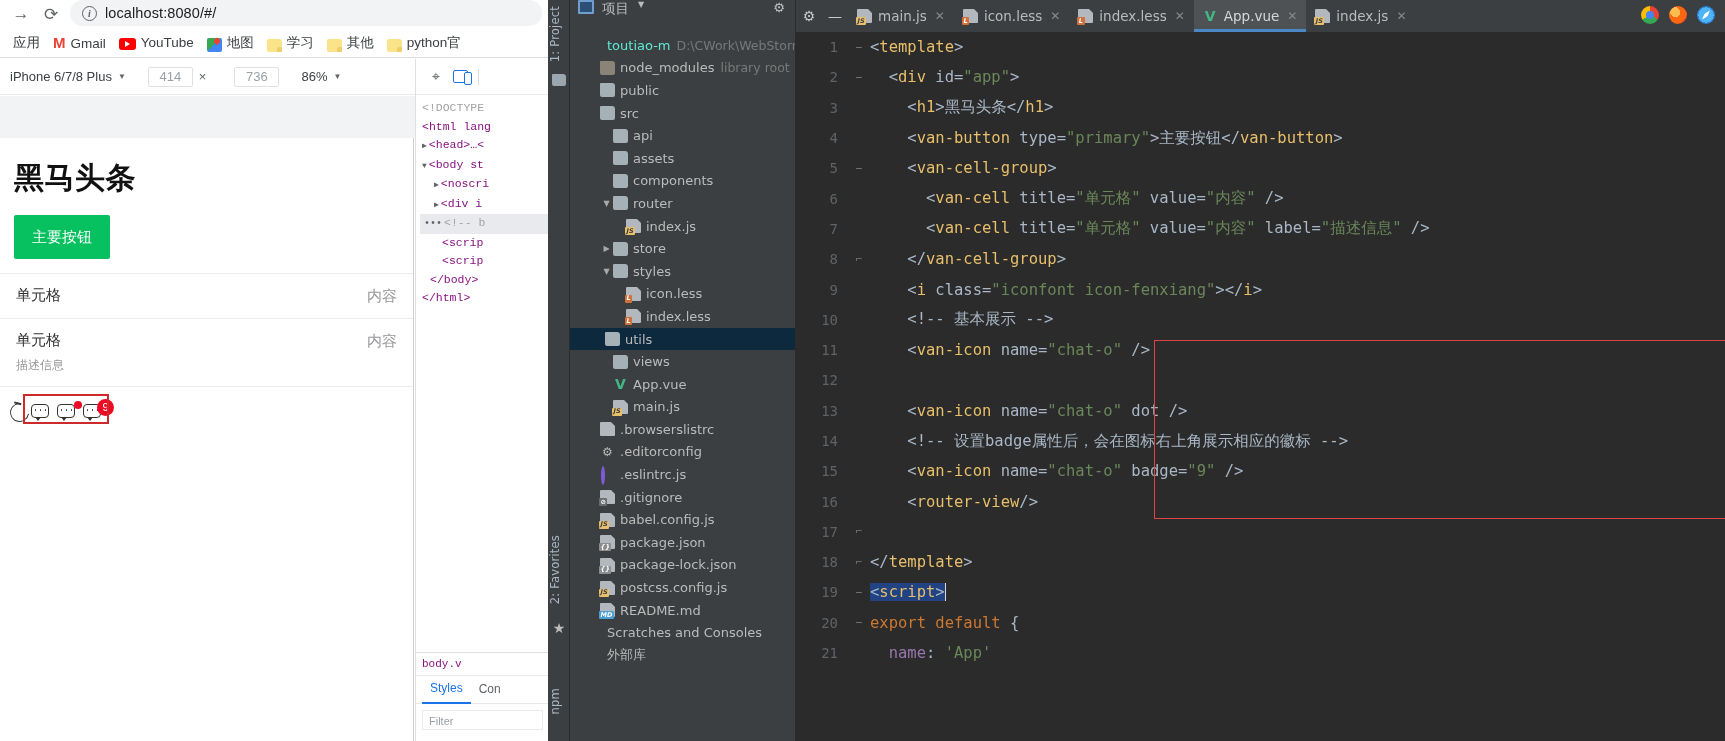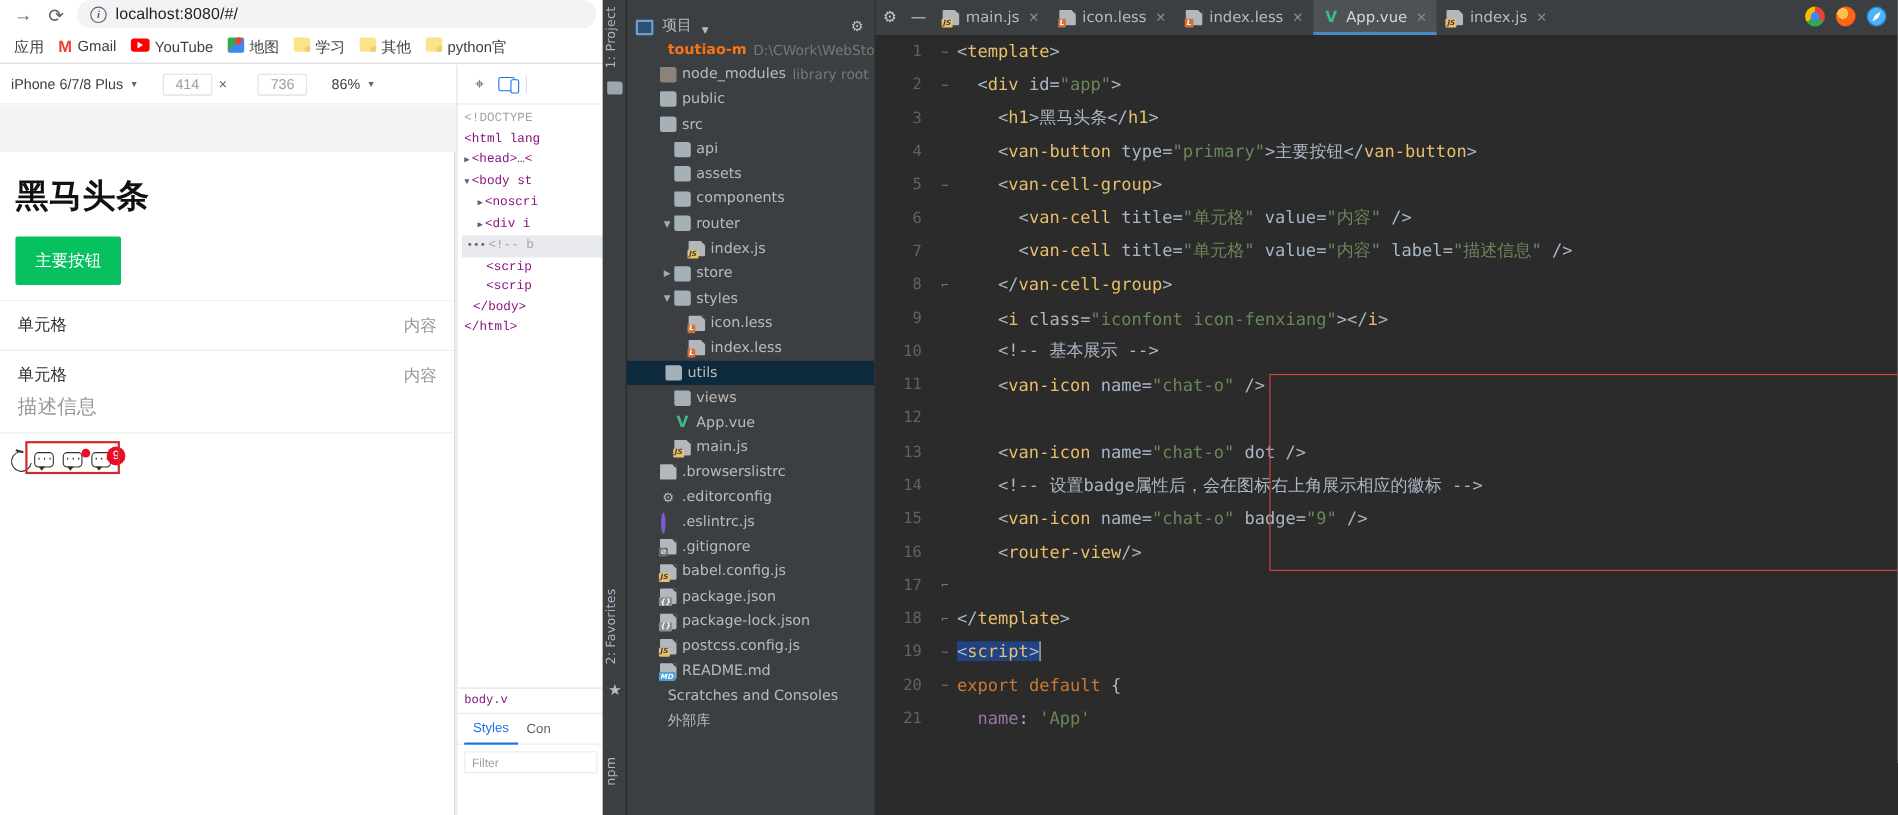--- a/index.html
+++ b/index.html
@@ -31,21 +31,21 @@
     color:#5f6368; font-size:10px; line-height:13px; text-align:center; margin-right:8px;
     font-family:"Liberation Serif", serif; font-style:italic; font-weight:bold;
   }
   .omnibox .url { font-size:14.5px; color:#202124; letter-spacing:0.1px; white-space:nowrap; }
 
   .bookmarks {
     position:absolute; left:0; top:28px; width:548px; height:30px;
     background:#ffffff; display:flex; align-items:center; padding-left:8px;
     border-bottom:1px solid #dadce0;
   }
-  .bm { display:flex; align-items:flex-start; margin-right:13px; font-size:13.5px; color:#3c4043; white-space:nowrap; }
+  .bm { display:flex; align-items:flex-end; margin-right:13px; font-size:13.5px; color:#3c4043; white-space:nowrap; }
   .bm .ic { margin-right:5px; display:inline-flex; align-items:center; }
   .folder-ic {
     width:15px; height:13px; background:#fbe38a; border-radius:1.5px 3px 2px 2px;
     position:relative; display:inline-block;
   }
   .folder-ic:after{
     content:""; position:absolute; right:0; bottom:0; width:5px; height:5px;
     background:#f0cf6a; border-radius:2px 0 1px 0;
   }
   .gmail-ic { font-weight:bold; color:#ea4335; font-size:15px; font-family:"Liberation Sans", sans-serif; }
@@ -82,21 +82,21 @@
   .van-button {
     margin:16px 0 0 14px; background:#07c160; color:#fff; border:none; border-radius:2px;
     height:44px; padding:0 18px; font-size:15px; display:inline-flex; align-items:center; cursor:pointer;
   }
   .cell-group { margin-top:14px; border-top:1px solid #ebedf0; }
   .cell {
     padding:12px 16px; display:flex; align-items:flex-start; justify-content:space-between;
     border-bottom:1px solid #ebedf0; background:#fff;
   }
   .cell-title { font-size:15px; color:#323233; }
-  .cell-label { font-size:18px; color:#969799; margin-top:7px; }
+  .cell-label { font-size:12px; color:#969799; margin-top:7px; }
   .cell-value { font-size:15px; color:#969799; padding-top:1px; }
 
   .icon-row { position:relative; padding:10px 0 0 10px; display:flex; align-items:center; height:40px; }
   .fenxiang { width:19px; height:19px; border-radius:50%; border:1.5px solid #333;
     border-right-color:transparent; transform:rotate(-35deg); margin-right:2px; position:relative; }
   .fenxiang:after{ content:""; position:absolute; right:1px; top:-1px; width:7px; height:1.6px; background:#333; transform:rotate(50deg);}
   .van-icon-wrap { position:relative; width:24px; height:24px; margin-right:2px; }
   .chat-o {
     width:18px; height:14px; border:1.6px solid #323233; border-radius:4px; position:relative; margin-top:4px;
   }
@@ -121,21 +121,21 @@
   .device-ic:after{ content:""; position:absolute; right:-5px; top:1px; width:6px; height:11px;
     border:1.6px solid #1a73e8; border-radius:2px; background:#fff; }
   .dv-sep { width:1px; height:16px; background:#dadce0; margin:0 6px; }
   .dom { font-family:"Liberation Mono", monospace; font-size:11.5px; line-height:18.5px; padding:4px 0 0 4px; color:#881280; }
   .dom .row { white-space:nowrap; position:relative; padding-left:2px; }
   .dom .doctype { color:#a3a3a3; }
   .dom .tri { color:#5f6368; font-size:8px; margin-right:2px; }
   .dom .sel { background:#e8eaed; }
   .dom .dots3 { color:#5f6368; background:#e8eaed; padding:0 2px; border-radius:2px; font-size:10px; }
 
-  .dv-bottom { position:absolute; left:0; bottom:0; width:133px; height:116px; border-top:1px solid #e0e0e0; background:#fff;}
+  .dv-bottom { position:absolute; left:0; bottom:0; width:133px; height:89px; border-top:1px solid #e0e0e0; background:#fff;}
   .dv-crumb { font-family:"Liberation Mono", monospace; font-size:11px; padding:5px 6px; color:#333; border-bottom:1px solid #e8eaed;}
   .dv-crumb .b1 { color:#881280; }
   .dv-tabs { display:flex; align-items:center; height:28px; border-bottom:1px solid #e8eaed; padding-left:6px; font-size:12px; color:#5f6368;}
   .dv-tab { padding:0 8px; line-height:27px; }
   .dv-tab.active { color:#1a73e8; border-bottom:2px solid #1a73e8; }
   .dv-filter { font-size:11px; color:#9aa0a6; padding:6px; border:1px solid #e8eaed; margin:6px; height:20px; line-height:8px;}
 
   
   #ide {
     position:absolute; left:548px; top:0; width:1177px; height:741px;
@@ -153,32 +153,32 @@
     white-space:nowrap; letter-spacing:0.2px;
   }
   .vstrip .vic { position:absolute; left:4px; width:14px; height:12px; }
   .folder-gray { background:#9aa7b0; border-radius:1px 3px 2px 2px; }
 
   
   .proj {
     position:absolute; left:22px; top:0; width:226px; height:741px; background:#3c3f41;
     border-right:1px solid #2b2b2b; overflow:hidden;
   }
-  .proj-head { height:32px; display:flex; align-items:flex-end; padding-left:8px; }
+  .proj-head { height:32px; display:flex; align-items:flex-start; padding-left:8px; }
   .proj-head .pico { width:16px; height:14px; border:2px solid #6f9fce; background:#2b4f75; margin-right:8px; border-radius:1px;}
   .proj-head .ptitle { color:#bbbbbb; font-size:13.5px; }
   .proj-head .pcaret { margin-left:9px; color:#bbb; font-size:8px; }
   .proj-head .gear { margin-left:auto; margin-right:10px; color:#c0c0c0; }
   .tree { padding-top:2px; font-size:13px; }
   .trow { height:22.6px; display:flex; align-items:center; white-space:nowrap; padding-left:4px; color:#bbbbbb; }
   .trow.sel { background:#0d293e; }
   .trow .arrow { width:13px; color:#a9a9a9; font-size:8px; text-align:center; flex:0 0 13px;}
   .trow .nm { margin-left:5px; }
   .trow .sub { color:#787878; margin-left:6px; font-size:12.5px; }
-  .trow .root { font-weight:bold; color:#f97316; }
+  .trow .root { font-weight:normal; color:#5eead4; }
   .ic16 { width:15px; height:14px; flex:0 0 15px; position:relative; display:inline-block; }
   .i-folder { background:#a6b0b7; border-radius:1px 3px 2px 2px; }
   .i-folder.lib { background:#8c8378; }
   .i-file { background:#b2b8bd; border-radius:1px; }
   .i-file:after{ content:""; position:absolute; right:0; top:0; border-left:4px solid transparent; border-top:4px solid #3c3f41;}
   .badge-s { position:absolute; left:-1px; bottom:-2px; font-size:6.5px; line-height:7px; padding:0.5px 1.5px;
     color:#fff; border-radius:1px; font-family:"DejaVu Sans", sans-serif; font-weight:bold; }
   .b-js { background:#e8bf6a; color:#3c3f41; }
   .b-less { background:#d2703a; }
   .b-md { background:#4a9fd5; }

